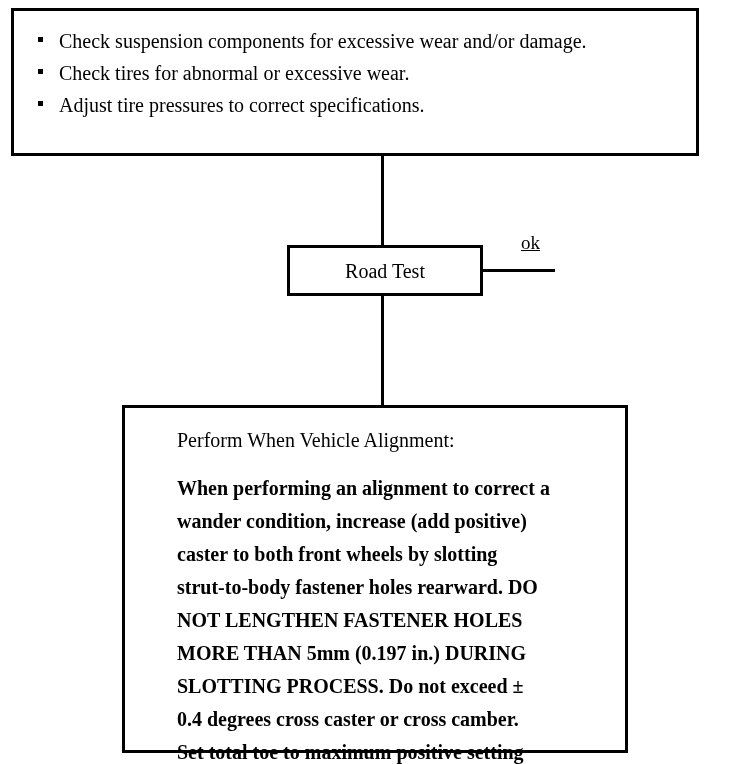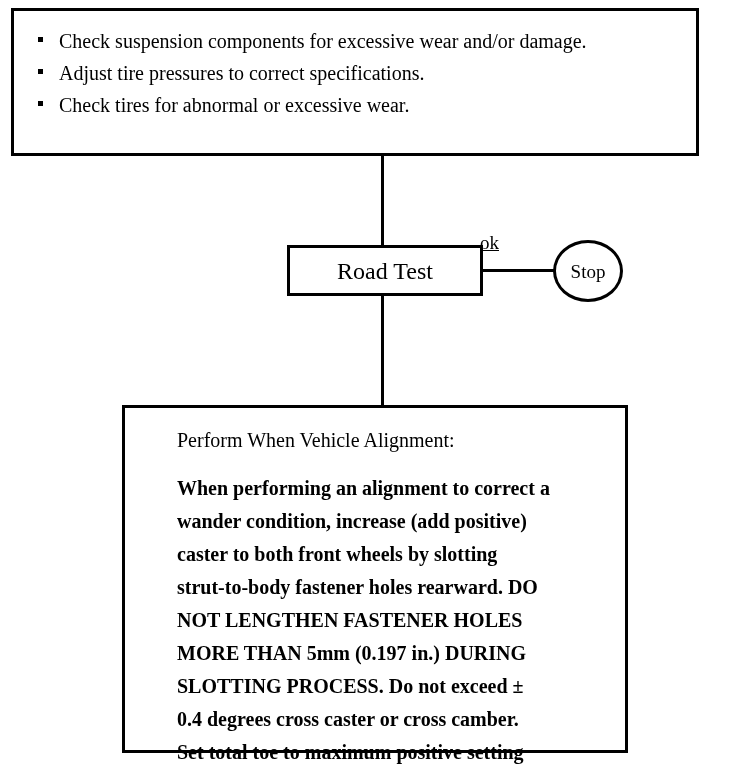--- a/index.html
+++ b/index.html
@@ -72,21 +72,21 @@
   #road-test-box {
     left: 287px;
     top: 245px;
     width: 196px;
     height: 51px;
     display: flex;
     align-items: center;
     justify-content: center;
   }
   #road-test-label {
-    font-size: 24px;
+    font-size: 20px;
     line-height: 1;
     text-align: center;
   }
 
   
   #stop-node {
     position: absolute;
     left: 553px;
     top: 240px;
     width: 70px;
@@ -100,21 +100,21 @@
     justify-content: center;
   }
   #stop-label {
     font-size: 19px;
     line-height: 1;
   }
 
   
   #ok-label {
     position: absolute;
-    left: 480px;
+    left: 521px;
     top: 233px;
     font-size: 19px;
     line-height: 1;
     text-decoration: underline;
   }
 
   
   #alignment-box {
     left: 122px;
     top: 405px;
@@ -142,42 +142,39 @@
 <div id="canvas">
 
   <div class="box" id="checklist-box">
     <ul class="checklist-list">
       <li class="checklist-item">
         <span class="checklist-bullet"></span>
         <span>Check suspension components for excessive wear and/or damage.</span>
       </li>
       <li class="checklist-item">
         <span class="checklist-bullet"></span>
-        <span>Adjust tire pressures to correct specifications.</span>
+        <span>Check tires for abnormal or excessive wear.</span>
       </li>
       <li class="checklist-item">
         <span class="checklist-bullet"></span>
-        <span>Check tires for abnormal or excessive wear.</span>
+        <span>Adjust tire pressures to correct specifications.</span>
       </li>
     </ul>
   </div>
 
   <div class="connector-v" style="left:381px; top:153px; height:93px;"></div>
 
   <div class="box" id="road-test-box">
     <span id="road-test-label">Road Test</span>
   </div>
 
   <div class="connector-h" style="left:483px; top:269px; width:72px;"></div>
 
   <div id="ok-label">ok</div>
 
-  <div id="stop-node">
-    <span id="stop-label">Stop</span>
-  </div>
 
   <div class="connector-v" style="left:381px; top:294px; height:113px;"></div>
 
   <div class="box" id="alignment-box">
     <p id="alignment-heading">Perform When Vehicle Alignment:</p>
     <p id="alignment-body">When performing an alignment to correct a
 wander condition, increase (add positive)
 caster to both front wheels by slotting
 strut-to-body fastener holes rearward. DO
 NOT LENGTHEN FASTENER HOLES

